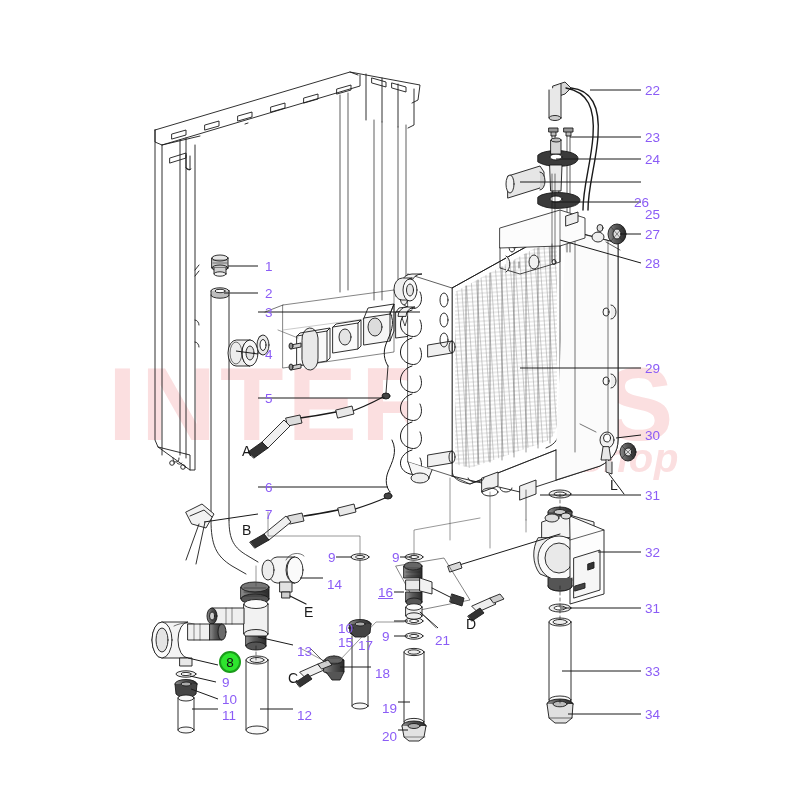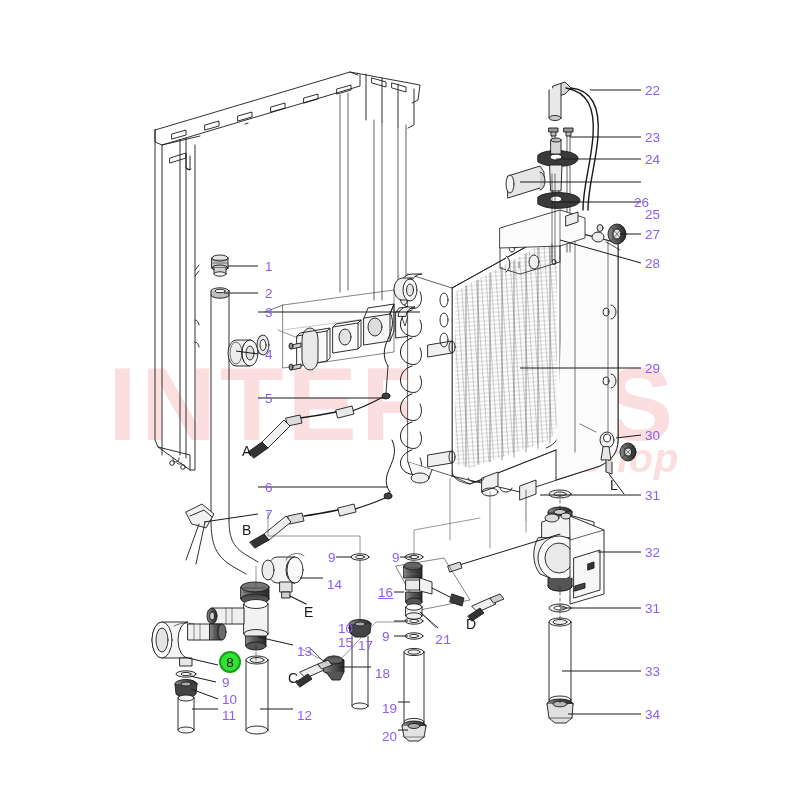--- a/index.html
+++ b/index.html
@@ -645,21 +645,21 @@
       <div class="lbl" style="left: 297px; top: 645px; text-align: right;">13</div>
       <div class="lbl" style="left: 327px; top: 578px;">14</div>
       <div class="lbl" style="left: 328px; top: 551px;">9</div>
       <div class="lbl" style="left: 338px; top: 622px;">10</div>
       <div class="lbl" style="left: 338px; top: 636px;">15</div>
       <div class="lbl" style="left: 375px; top: 667px;">18</div>
       <div class="lbl" style="left: 392px; top: 551px;">9</div>
       <div class="lbl" style="left: 378px; top: 586px; text-decoration: underline;">16</div>
       <div class="lbl" style="left: 358px; top: 615px; margin-top: 24px;">17</div>
       <div class="lbl" style="left: 382px; top: 630px;">9</div>
-      <div class="lbl" style="left: 435px; top: 634px; font-family: Liberation Mono, monospace;">21</div>
+      <div class="lbl" style="left: 435px; top: 634px;">21</div>
       <div class="lbl" style="left: 382px; top: 702px;">19</div>
       <div class="lbl" style="left: 382px; top: 730px;">20</div>
       <div class="lbl" style="left: 645px; top: 84px;">22</div>
       <div class="lbl" style="left: 645px; top: 131px;">23</div>
       <div class="lbl" style="left: 645px; top: 153px;">24</div>
       <div class="lbl" style="left: 645px; top: 176px; margin-top: 32px;">25</div>
       <div class="lbl" style="left: 634px; top: 196px;">26</div>
       <div class="lbl" style="left: 645px; top: 228px;">27</div>
       <div class="lbl" style="left: 645px; top: 257px;">28</div>
       <div class="lbl" style="left: 645px; top: 362px;">29</div>

